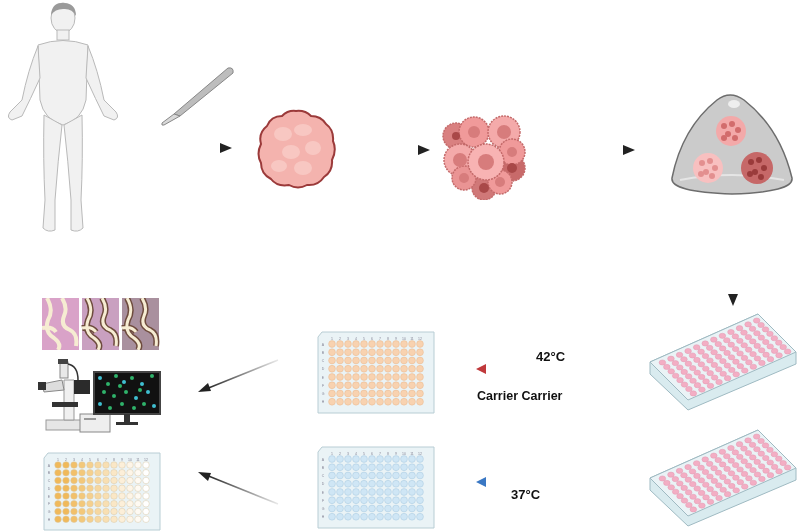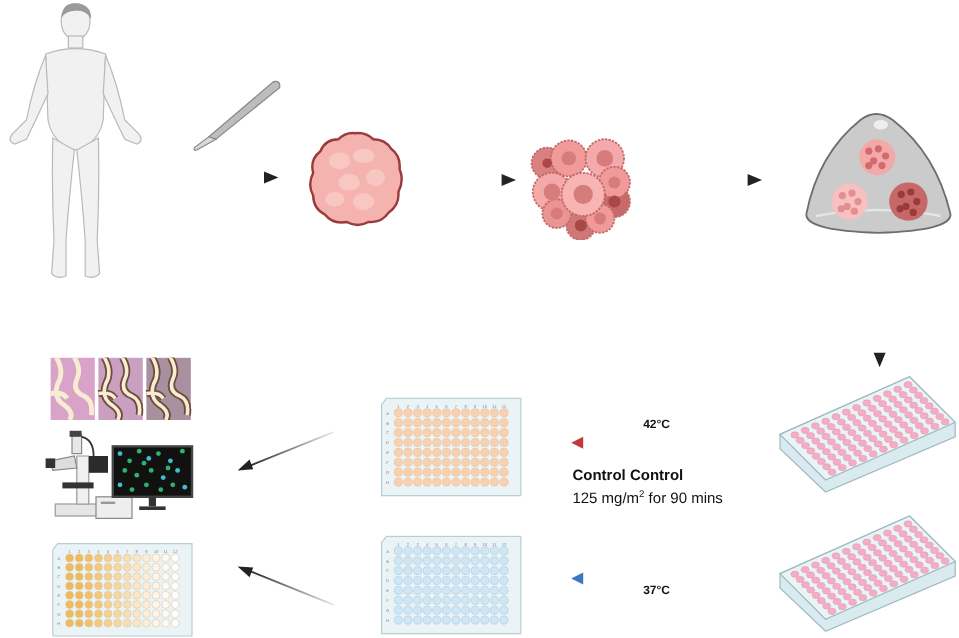--- a/index.html
+++ b/index.html
@@ -1,21 +1,21 @@
 <!DOCTYPE html>
 <html><head>
 <meta charset="utf-8">
 <style>
   html, body { margin: 0; padding: 0; background: #ffffff; }
   body { width: 799px; height: 532px; position: relative; overflow: hidden;
          font-family: "Liberation Sans", sans-serif; }
   .abs { position: absolute; }
   svg { display: block; }
   .label { position: absolute; font-family: "Liberation Sans", sans-serif; color: #111; }
-  .temp { font-weight: bold; font-size: 10px; }
+  .temp { font-weight: bold; font-size: 13px; }
   .cond { font-size: 12.5px; line-height: 16px; color: #111; }
   .cond .line { display: block; white-space: nowrap; }
   .cond .bold { font-weight: bold; }
   sup { font-size: 8px; vertical-align: 5px; }
 </style>
 </head>
 <body>
 
 <div class="abs" style="left:0;top:0;width:140px;height:240px;">
   <svg width="140" height="240" viewBox="0 0 140 240">
@@ -397,37 +397,36 @@
           <stop offset="0" stop-color="#c0393b" stop-opacity="0.05"></stop>
           <stop offset="1" stop-color="#c0393b"></stop>
         </linearGradient>
       </defs>
     <line x1="8" y1="6" x2="150" y2="6" stroke="url(#gh)" stroke-width="2"></line>
       <polygon points="10,1 0,6 10,11" fill="#c0393b"></polygon>
     </svg>
 </div>
 
 <div class="label cond" style="left:477px;top:388px;">
-  <span class="line bold">Control Control</span>
-  <span class="line"><span>125 mg/m</span><sup>2</sup><span> for 90 mins</span></span>
+  <span class="line bold">Carrier Carrier</span>
 </div>
 
 <div class="abs" style="left:476px;top:476px;width:150px;height:12px;">
   <svg width="150" height="12">
       <defs>
         <linearGradient id="gc" x1="1" x2="0">
           <stop offset="0" stop-color="#3a78c4" stop-opacity="0.05"></stop>
           <stop offset="1" stop-color="#3a78c4"></stop>
         </linearGradient>
       </defs>
     <line x1="8" y1="6" x2="150" y2="6" stroke="url(#gc)" stroke-width="2"></line>
       <polygon points="10,1 0,6 10,11" fill="#3a78c4"></polygon>
     </svg>
 </div>
-<div class="label temp" style="left:536px;top:487px;">37°C</div>
+<div class="label temp" style="left:511px;top:487px;">37°C</div>
 
 <div class="abs" style="left:316px;top:331px;width:120px;height:84px;">
   <svg width="120" height="84" viewBox="0 0 120 84" id="plate-peach">
       <path d="M6 1 L118 1 L118 82 L2 82 L2 6 Z" fill="#eaf3f6" stroke="#b8cdd4" stroke-width="1"></path>
       <text x="16" y="9" font-size="3.5" text-anchor="middle" fill="#889">1</text>
       <text x="24" y="9" font-size="3.5" text-anchor="middle" fill="#889">2</text>
       <text x="32" y="9" font-size="3.5" text-anchor="middle" fill="#889">3</text>
       <text x="40" y="9" font-size="3.5" text-anchor="middle" fill="#889">4</text>
       <text x="48" y="9" font-size="3.5" text-anchor="middle" fill="#889">5</text>
       <text x="56" y="9" font-size="3.5" text-anchor="middle" fill="#889">6</text>

